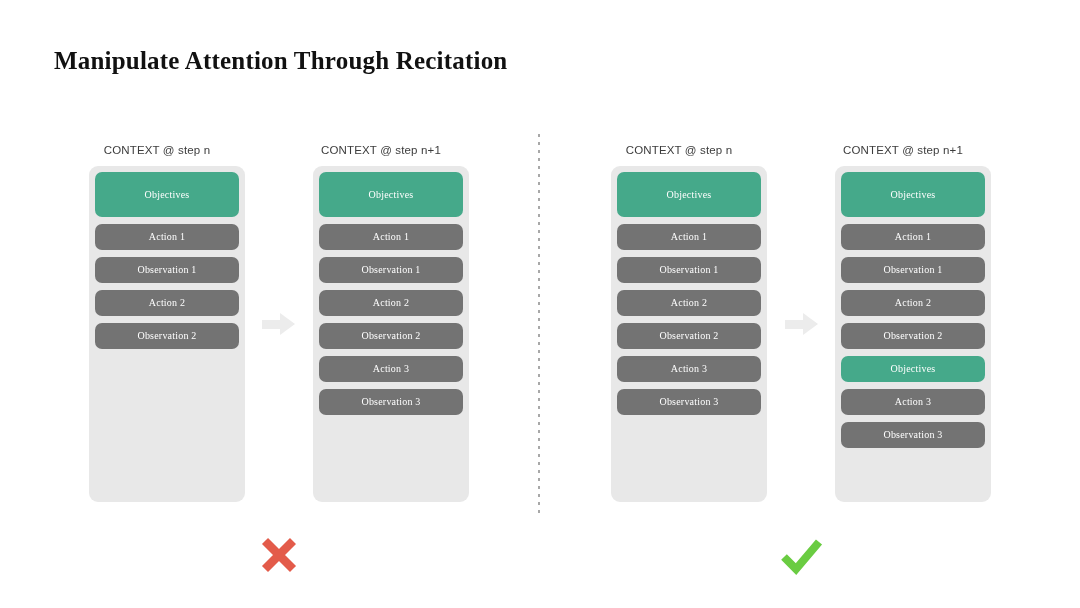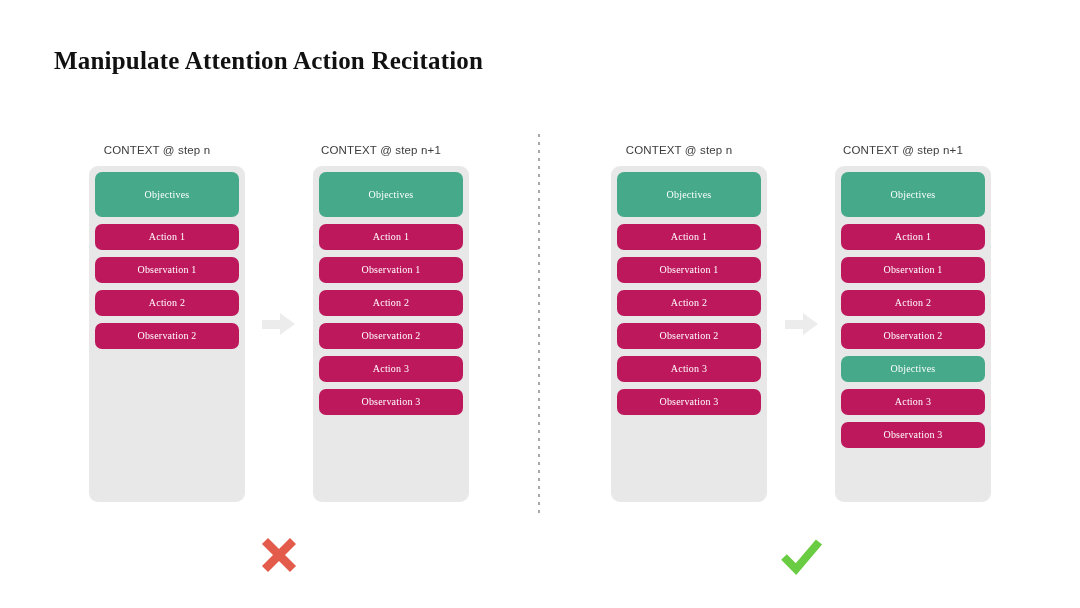--- a/index.html
+++ b/index.html
@@ -69,21 +69,21 @@
     border-radius: 7px;
     color: #ffffff;
     font-family: "Liberation Serif", serif;
     font-size: 10px;
     text-align: center;
     margin-bottom: 7px;
     box-sizing: border-box;
     letter-spacing: 0.2px;
   }
   .block.gray {
-    background: #be185d;
+    background: #737373;
     height: 26px;
     line-height: 26px;
   }
   .block.green {
     background: #45a98a;
     height: 45px;
     line-height: 45px;
   }
   .block.green.short {
     height: 26px;
@@ -134,21 +134,21 @@
     position: absolute;
     left: 0;
     top: 0;
     width: 54px;
     height: 54px;
   }
 </style>
 </head>
 <body>
 
-<div class="slide-title">Manipulate Attention Action Recitation</div>
+<div class="slide-title">Manipulate Attention Through Recitation</div>
 
 <div class="divider"></div>
 
 <div id="diagram-host">
     <div class="column" style="left: 89px;">
       <div class="col-header">CONTEXT @ step n</div>
       <div class="stack">
         <div class="block green">Objectives</div>
         <div class="block gray">Action 1</div>
         <div class="block gray">Observation 1</div>

